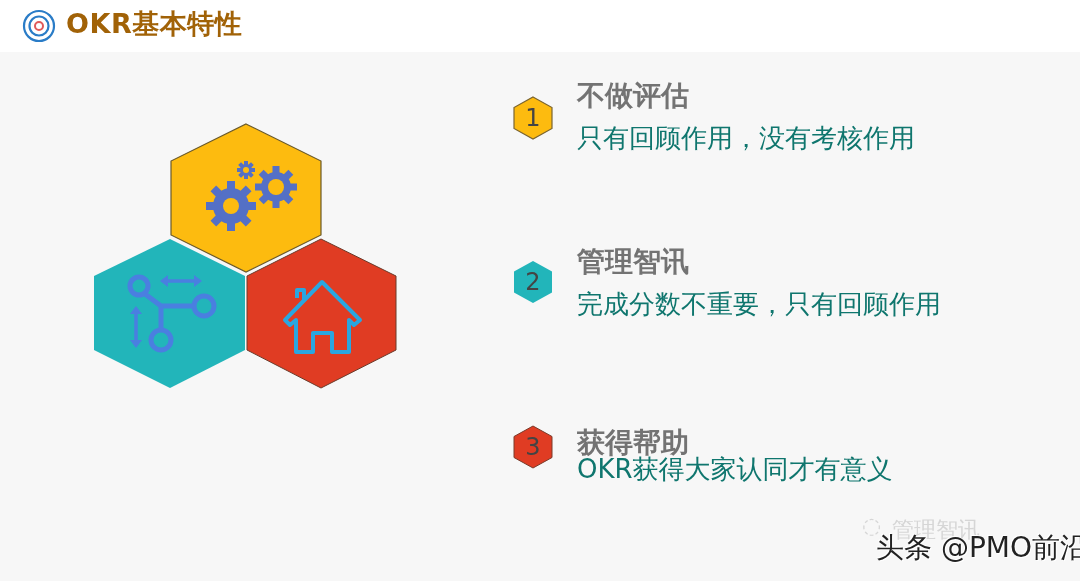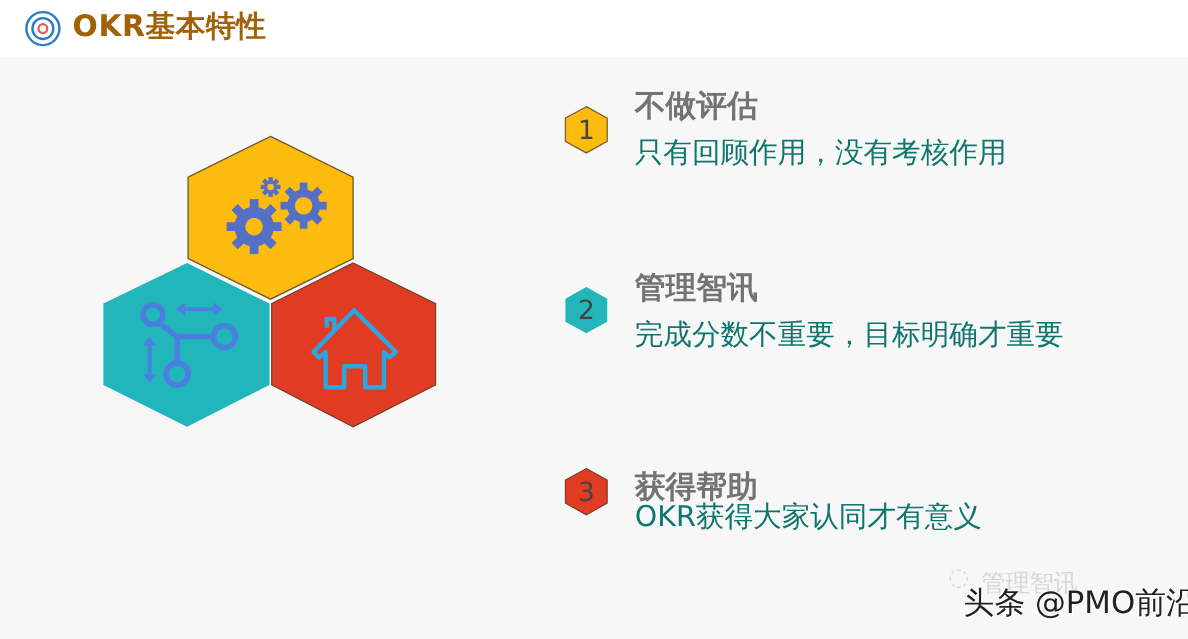--- a/index.html
+++ b/index.html
@@ -122,21 +122,21 @@
 </div>
 
 <div class="item" style="top:259px;">
   <div class="num-hex" style="top:0;">
     <svg width="46" height="46" viewBox="0 0 46 46">
       <polygon points="23,2 42,12.5 42,33.5 23,44 4,33.5 4,12.5" fill="#22b5ba"></polygon>
     </svg>
     <div class="num-label">2</div>
   </div>
   <div class="item-title" style="top:-16px;">管理智讯</div>
-  <div class="item-desc" style="top:28px;">完成分数不重要，目标明确才重要</div>
+  <div class="item-desc" style="top:28px;">完成分数不重要，只有回顾作用</div>
 </div>
 
 <div class="item" style="top:424px;">
   <div class="num-hex" style="top:0;">
     <svg width="46" height="46" viewBox="0 0 46 46">
       <polygon points="23,2 42,12.5 42,33.5 23,44 4,33.5 4,12.5" fill="#e03c23" stroke="#7a3a2a" stroke-width="1"></polygon>
     </svg>
     <div class="num-label">3</div>
   </div>
   <div class="item-title" style="top:-16px;margin-top:16px;">获得帮助</div>

